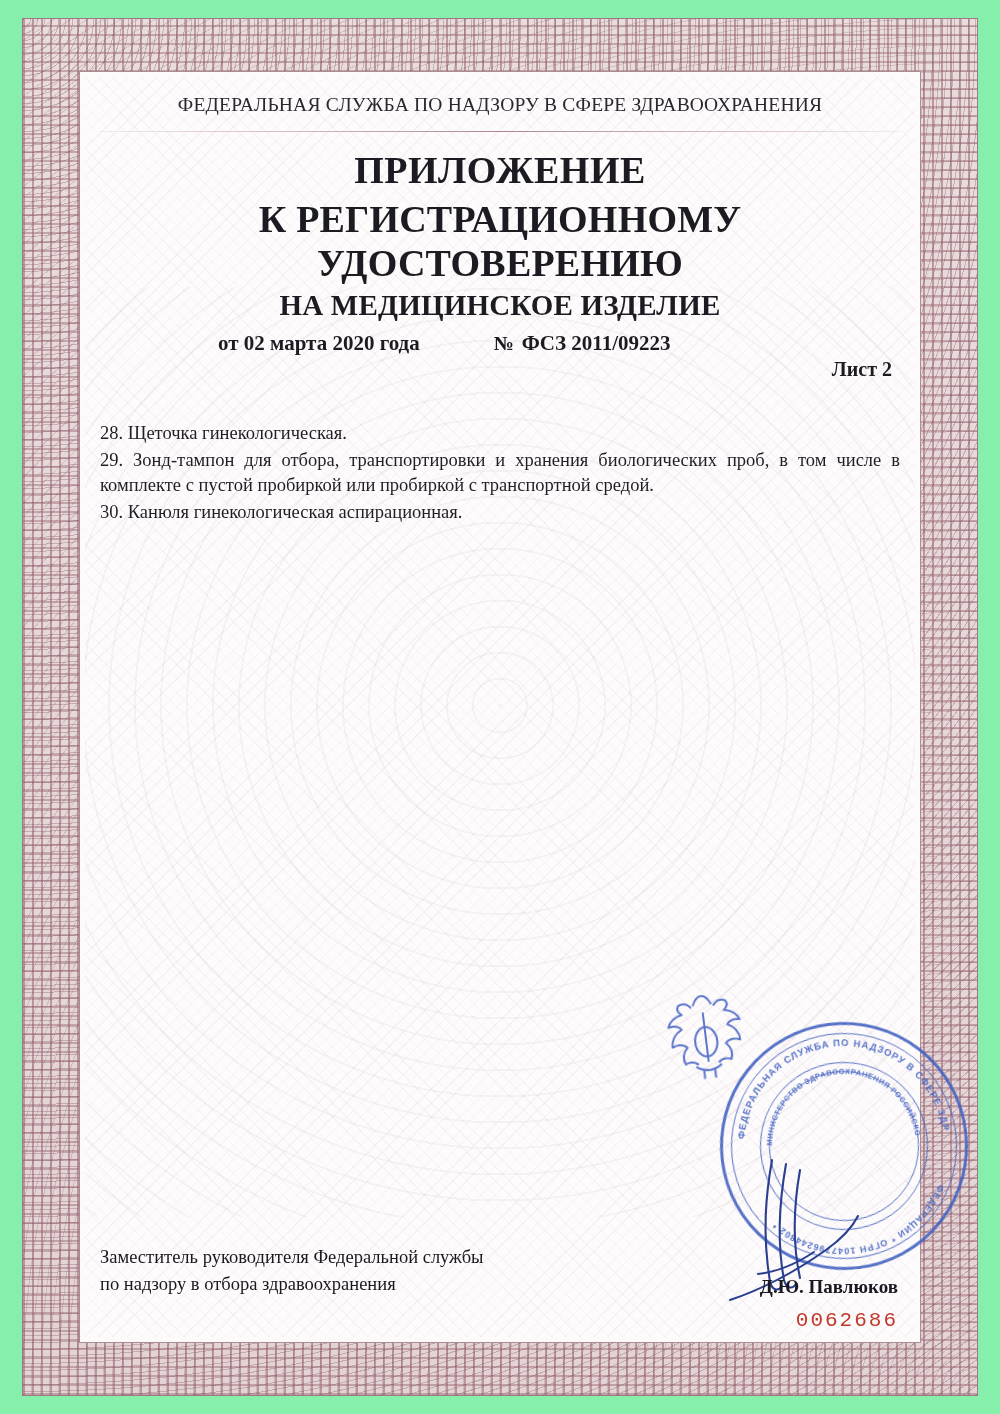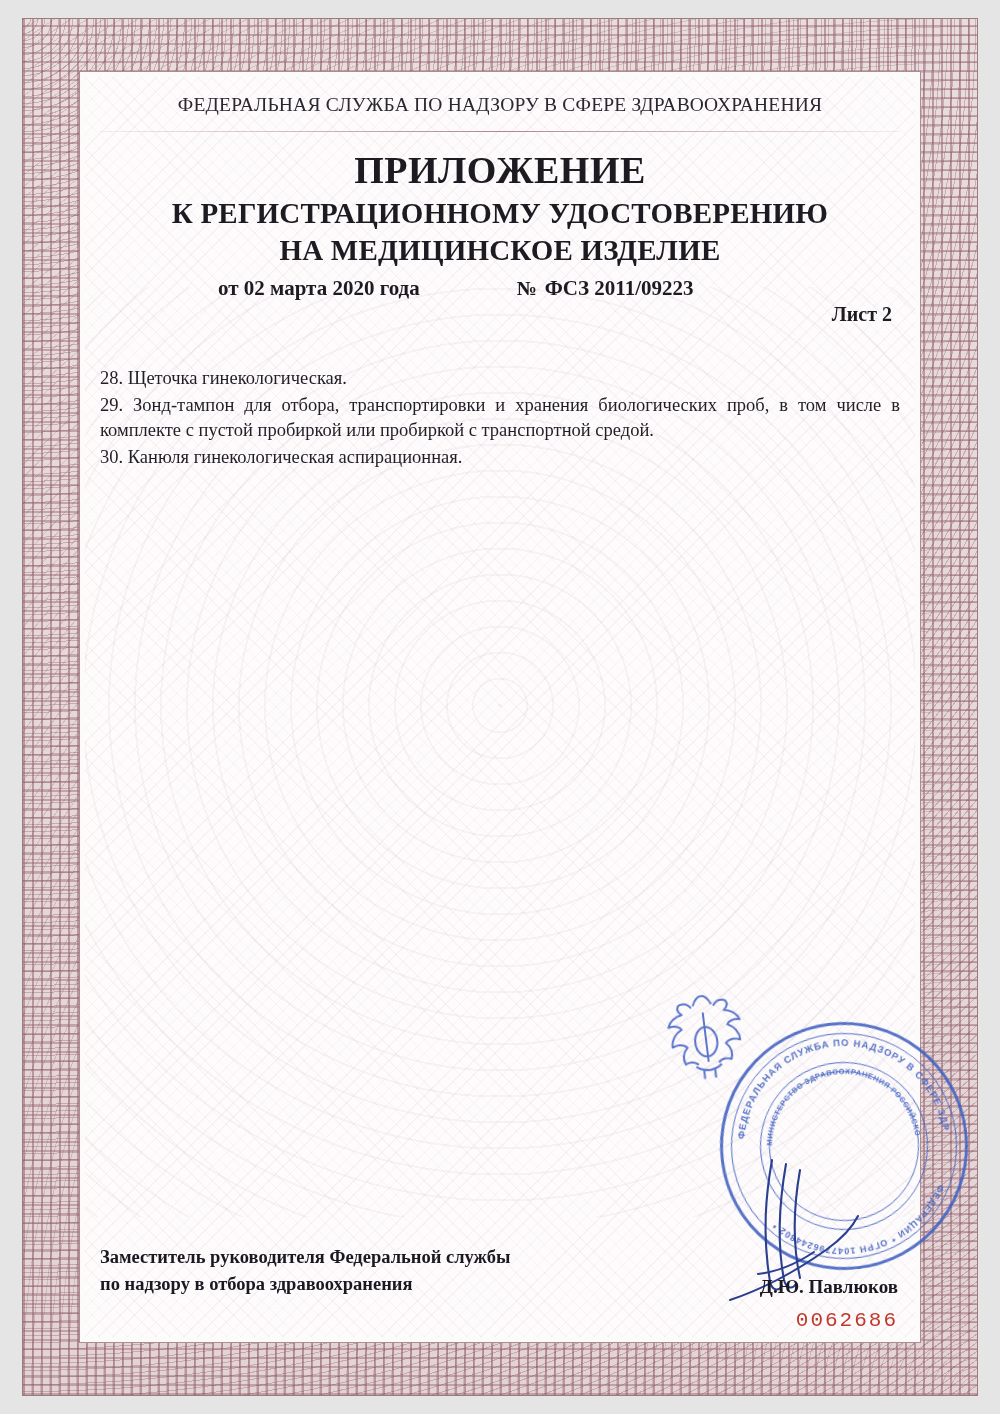--- a/index.html
+++ b/index.html
@@ -11,21 +11,21 @@
     width: 1000px;
     height: 1414px;
     font-family: "Liberation Serif", serif;
     position: relative;
     overflow: hidden;
   }
 
   .page {
     position: absolute;
     inset: 0;
-    background: #e5e5e5;
+    background: #86efac;
   }
 
   
   .border-outer {
     position: absolute;
     left: 22px;
     top: 18px;
     right: 22px;
     bottom: 18px;
     background:
@@ -110,31 +110,30 @@
     background: linear-gradient(90deg, rgba(160,110,120,.1), rgba(150,95,110,.75), rgba(160,110,120,.1));
   }
 
   .title {
     text-align: center;
     margin-top: 16px;
     font-weight: bold;
     color: #1d1b22;
   }
   .title .t1 { font-size: 38px; letter-spacing: .5px; }
-  .title .t2 { font-size: 29px; margin-top: 5px; letter-spacing: .2px; }
+  .title .t2 { font-size: 38px; margin-top: 5px; letter-spacing: .2px; }
   .title .t3 { font-size: 29px; margin-top: 4px; letter-spacing: .2px; }
 
   .datenum {
     margin-top: 9px;
     display: flex;
     align-items: flex-end;
     justify-content: flex-start;
     padding-left: 118px;
     font-weight: bold;
-    gap: 23px;
   }
   .datenum .date { font-size: 21px; color: #1d1b22; }
   .datenum .numwrap {
     margin-left: 74px;
     font-size: 21px;
     color: #1d1b22;
     white-space: nowrap;
   }
   .datenum .numsign { font-size: 20px; margin-right: 8px; }
 
@@ -158,21 +157,21 @@
 
   
   .sigblock {
     position: absolute;
     left: 0;
     right: 0;
     bottom: 46px;
   }
   .sigtext {
     font-size: 18.5px;
-    font-weight: bold;
+    font-weight: normal;
     color: #1a1820;
     line-height: 1.45;
     width: 520px;
   }
   .signame {
     position: absolute;
     right: 2px;
     bottom: 0px;
     font-size: 19px;
     font-weight: bold;

